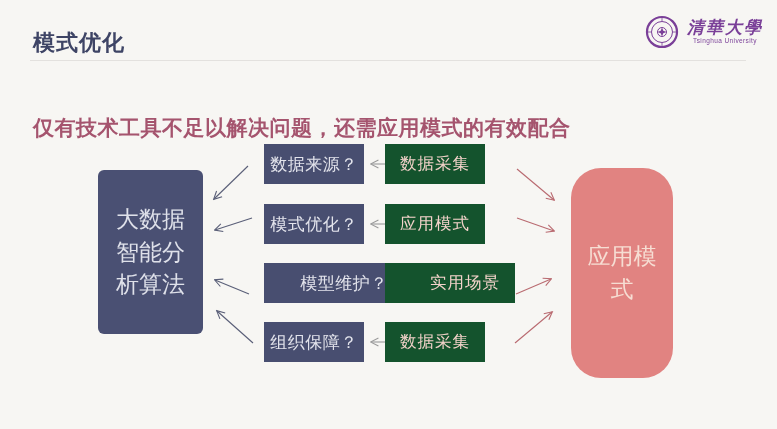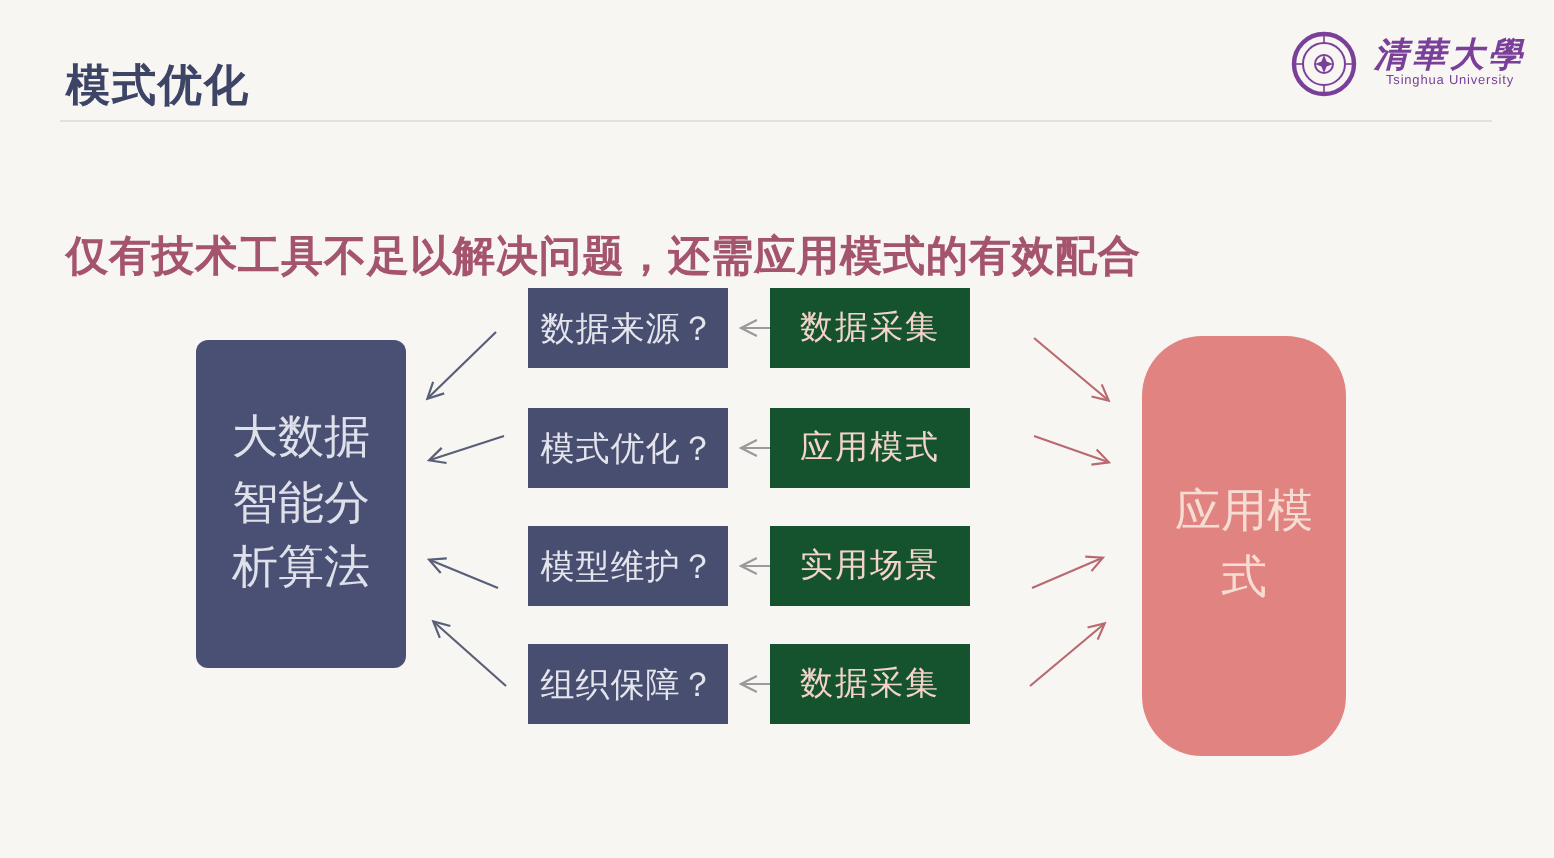--- a/index.html
+++ b/index.html
@@ -54,21 +54,21 @@
     background:#484e70;color:#e3e4ec;font-size:17px;
     display:flex;align-items:center;justify-content:center;
     font-family:"DejaVu Serif","Liberation Serif",serif;letter-spacing:0.5px;
   }
   .fbox{
     position:absolute;left:385px;width:100px;height:40px;
     background:#14532d;color:#f3d3ca;font-size:16.5px;
     display:flex;align-items:center;justify-content:center;
     font-family:"DejaVu Serif","Liberation Serif",serif;letter-spacing:1px;
   }
-  .r0{top:144px;} .r1{top:204px;} .r2{top:263px;} .r3{top:322px;}
+  .r0{top:144px;} .r1{top:204px;} .r2{top:263px;padding-left:30px;} .r3{top:322px;}
   .arrow-layer{position:absolute;left:0;top:0;width:777px;height:429px;pointer-events:none;}
 </style>
 </head>
 <body>
 
 <div class="title">模式优化</div>
 <div class="divider"></div>
 <div class="subtitle">仅有技术工具不足以解决问题，还需应用模式的有效配合</div>
 
 <div class="logo">

